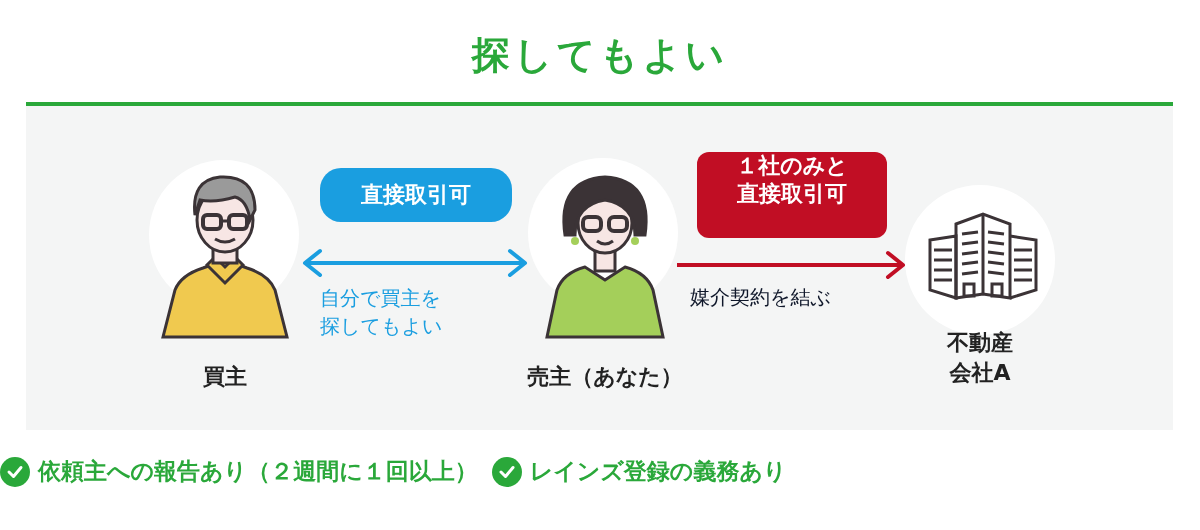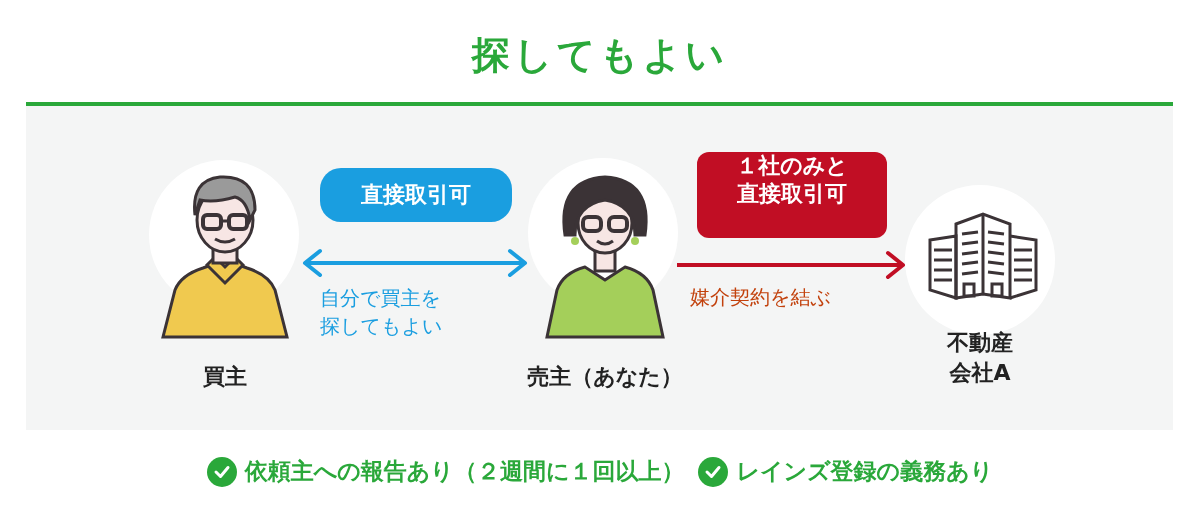--- a/index.html
+++ b/index.html
@@ -9,23 +9,23 @@
            font-size:38px; font-weight:bold; color:#2aa83a; letter-spacing:4px; }
   .rule { position:absolute; left:26px; top:102px; width:1147px; height:4px; background:#2aa83a; }
   .panel { position:absolute; left:26px; top:106px; width:1147px; height:324px; background:#f4f5f5; }
   .circle { position:absolute; width:150px; height:150px; border-radius:50%; background:#ffffff; }
   .label { position:absolute; font-size:22px; font-weight:bold; color:#222; text-align:center; line-height:30px; }
   .pill { position:absolute; border-radius:12px; color:#fff; font-weight:bold; text-align:center; font-size:22px; }
   .pill.blue { background:#1a9ee0;border-radius:21px; }
   .pill.red { background:#c10e24; line-height:28px; }
   .note { position:absolute; font-size:20px; font-weight:normal; line-height:28px; }
   .note.blue { color:#1a9ee0; }
-  .note.red { color:#c2410c; }
+  .note.red { color:#0f172a; }
   .arrow { position:absolute; }
-  .footer { position:absolute; top:456px; left:0; width:1200px; display:flex; justify-content:center; align-items:center; gap:14px; }
+  .footer { position:absolute; top:456px; left:0; width:1200px; display:flex; justify-content:flex-start; align-items:center; gap:14px; }
   .feat { display:flex; align-items:center; gap:8px; font-size:23px; font-weight:bold; color:#2aa83a; }
   .check { width:30px; height:30px; border-radius:50%; background:#2aa83a; display:flex; align-items:center; justify-content:center; }
 </style>
 </head>
 <body>
 
 <div class="title">探してもよい</div>
 <div class="rule"></div>
 <div class="panel"></div>
 

